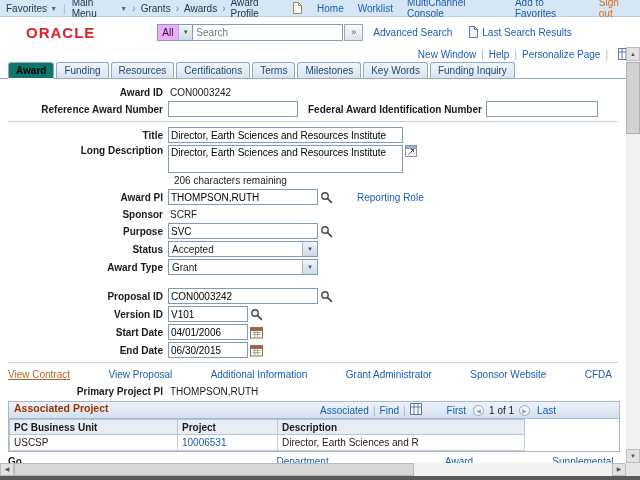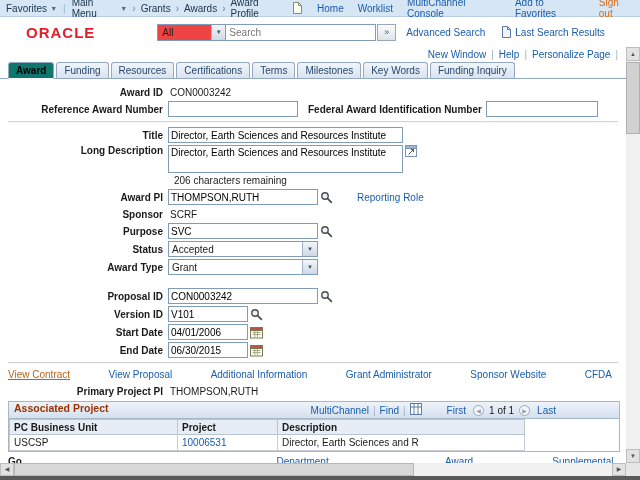--- a/index.html
+++ b/index.html
@@ -18,38 +18,38 @@
   .crumb-sep { color:#8aa0b6; font-weight:bold; margin:0 5px; font-size:10px; }
   .nav-link { color:#1a5dab; cursor:pointer; }
   .nav-right .nav-link { margin-left:14px; }
   .signout { color:#e0690f; margin-left:14px; cursor:pointer; }
   .mini-page-icon { margin-left:6px; display:inline-flex; }
 
   
   .brandbar { height:30px; display:flex; align-items:center; padding:0 8px; background:#fff;margin-left:18px; }
   .oracle-logo { color:#e21e2b; font-weight:bold; font-size:15px; letter-spacing:1px; }
   .searchgroup { display:flex; align-items:center; margin-left:62px; }
-  .scope-select { display:flex; align-items:center; width:69px; height:17px; border:1px solid #7f9db9;
-                  background:#ef4444; }
+  .scope-select { display:flex; align-items:center; width:36px; height:17px; border:1px solid #7f9db9;
+                  background:#f0abfc; }
   .scope-text { flex:1; padding-left:4px; }
   .scope-arrow { width:14px; height:15px; background:linear-gradient(#f2f5f9,#cfd9e6);
                  border-left:1px solid #a5b4c9; font-size:6px; color:#44536b;
                  display:flex; align-items:center; justify-content:center; }
   .search-input { width:150px; height:17px; border:1px solid #7f9db9; border-left:none;
                   font:10px "Liberation Sans",sans-serif; padding:0 3px; }
   .search-input::placeholder { color:#767676; }
   .go-btn { width:19px; height:17px; border:1px solid #9aa7b5; background:linear-gradient(#fafbfc,#dfe4ea);
             font-size:9px; color:#44536b; cursor:pointer; margin-left:1px; }
   .blue-link { color:#1a5dab; cursor:pointer; text-decoration:none; }
   .searchgroup .blue-link { margin-left:10px; }
   .searchgroup .mini-page-icon { margin-left:16px; }
 
   
   .pagebar { height:14px; display:flex; align-items:center; justify-content:flex-end;
-             background:#fff; }
+             padding-right:10px; background:#fff; }
   .pagebar .sep { color:#9db3c8; margin:0 5px; }
   .pagebar .mini-grid-icon { margin-left:5px; display:inline-flex; }
 
   
   .tabstrip { display:flex; align-items:flex-end; border-bottom:1px solid #93a9c2;
               padding-left:8px; height:18px; width:626px; }
   .tab { border:1px solid #93a9c2; border-bottom:none; border-radius:3px 3px 0 0;
          background:linear-gradient(#f1f5fa,#d9e3ef); color:#26486e; padding:2px 7px;
          margin-right:2px; cursor:pointer; white-space:nowrap; }
   .tab.active { background:#0f766e; color:#000; font-weight:bold; border-bottom:1px solid #fff;
@@ -356,21 +356,21 @@
 
     <div class="frow">
       <div class="flabel">Primary Project PI</div>
       <div class="fvalue">THOMPSON,RUTH</div>
     </div>
 
     <div class="groupbox">
       <div class="gb-header">
         <span class="gb-title">Associated Project</span>
         <span class="gb-tools">
-          <span class="blue-link">MultiChannel</span>
+          <span class="blue-link">Associated</span>
           <span class="sep">|</span>
           <span class="blue-link">Find</span>
           <span class="sep">|</span>
           <span class="mini-grid-icon">
             <svg width="12" height="12" viewBox="0 0 12 12">
                 <rect x="0.5" y="0.5" width="11" height="11" fill="#fff" stroke="#5b7aa6"></rect>
                 <line x1="0.5" y1="4" x2="11.5" y2="4" stroke="#5b7aa6"></line>
                 <line x1="4" y1="0.5" x2="4" y2="11.5" stroke="#5b7aa6"></line>
                 <line x1="8" y1="0.5" x2="8" y2="11.5" stroke="#5b7aa6"></line>
               </svg>

